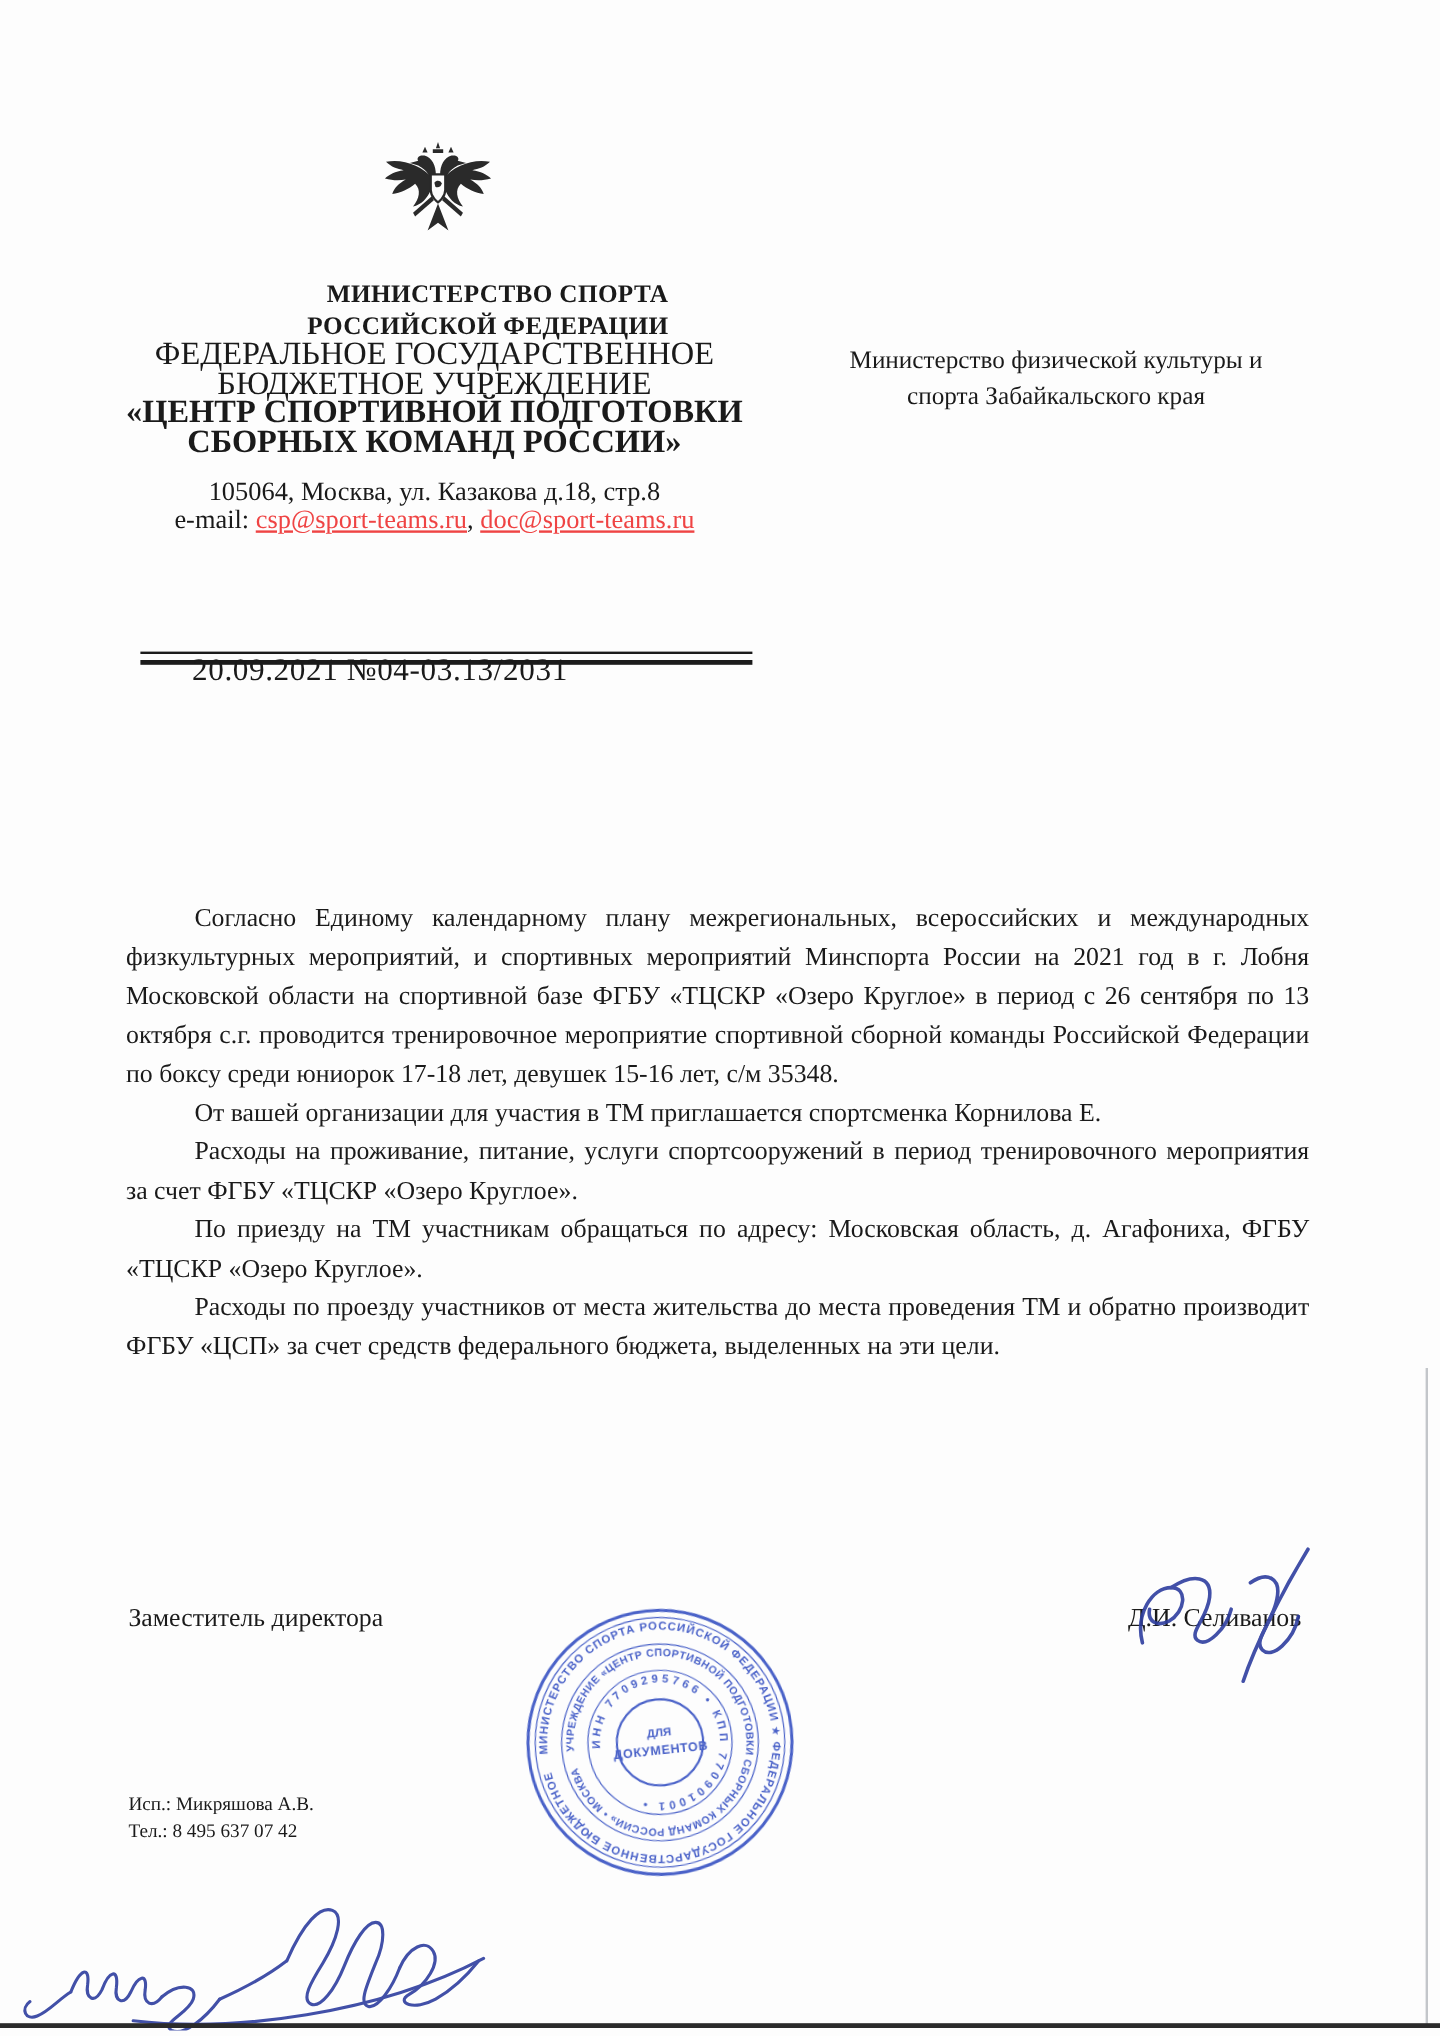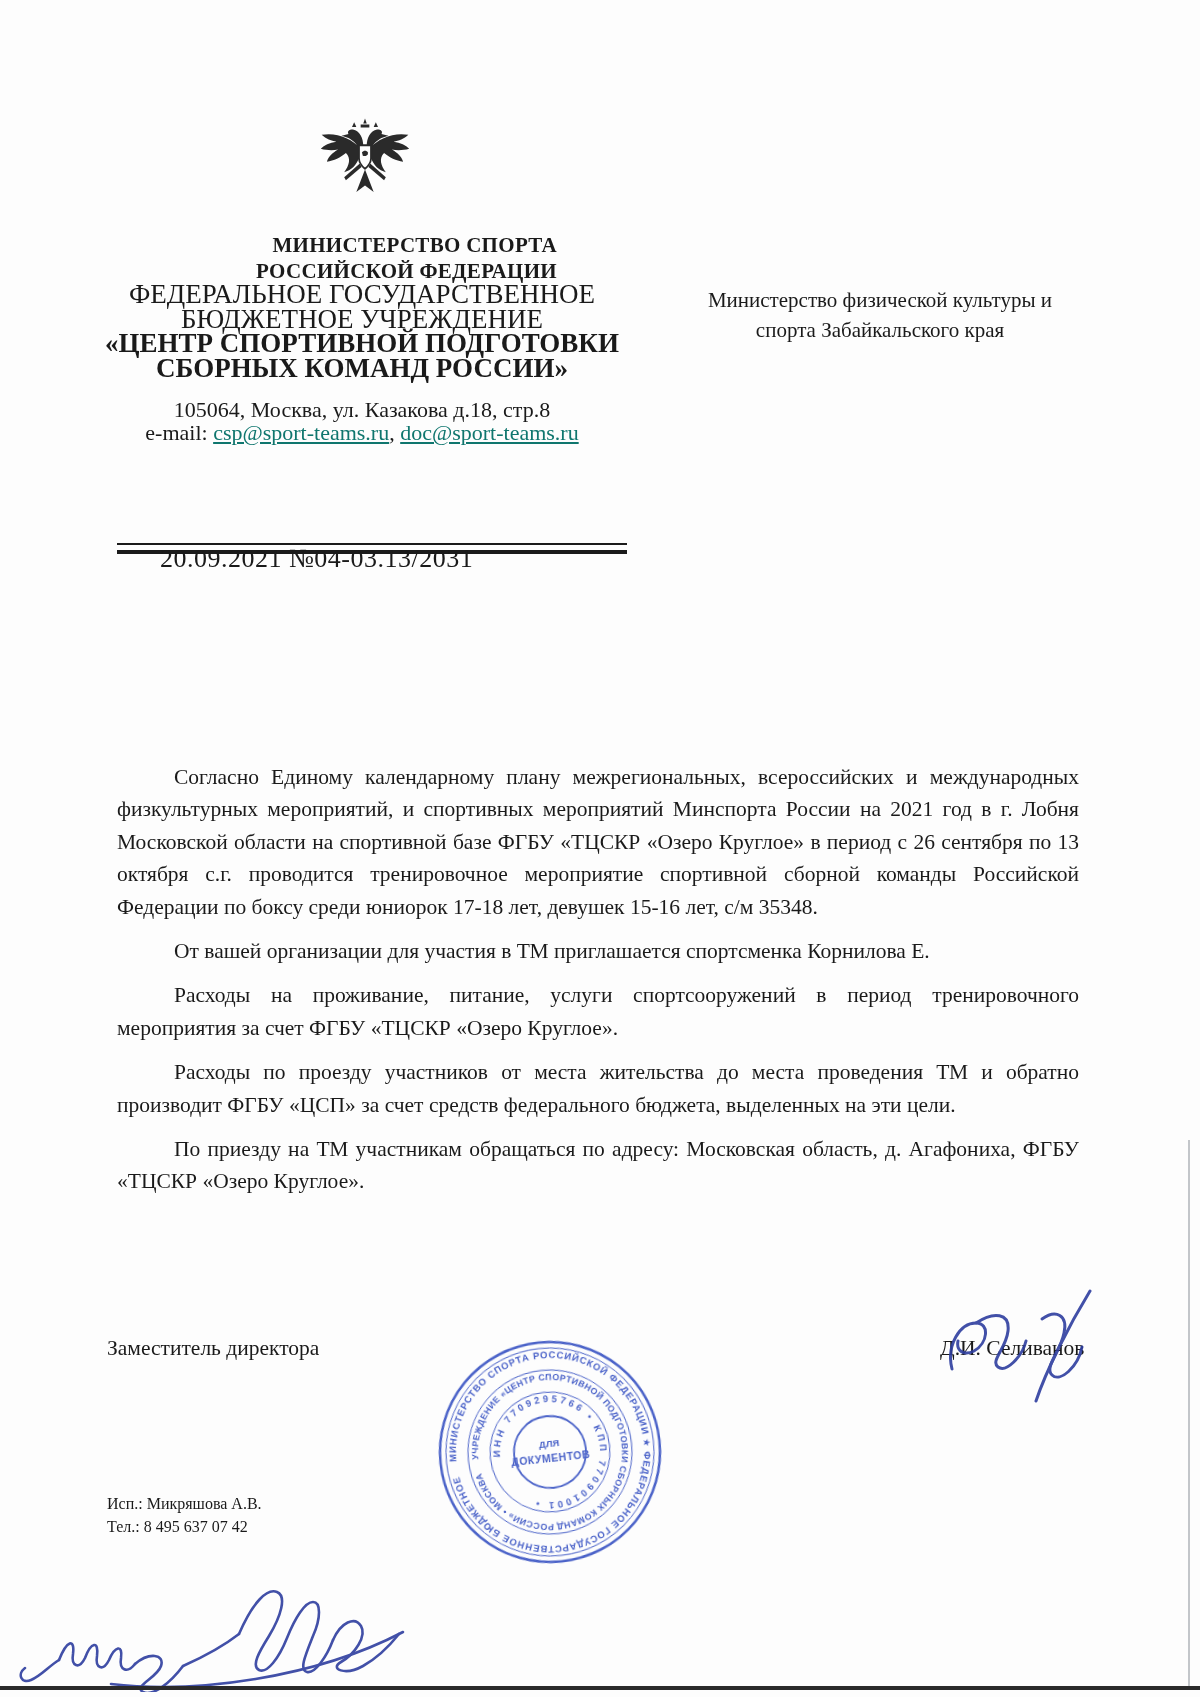--- a/index.html
+++ b/index.html
@@ -15,30 +15,30 @@
   .abs{position:absolute;}
   
   .coat{left:313px;top:110px;width:104px;height:100px;}
   .ministry{left:167px;top:232px;width:390px;text-align:right;
     font-weight:bold;font-size:21px;line-height:26px;letter-spacing:.3px;}
   .org{left:97px;top:282px;width:530px;text-align:center;
     font-size:27px;line-height:24.5px;}
   .org .b{font-weight:bold;}
   .addr{left:97px;top:399px;width:530px;text-align:center;
     font-size:22px;line-height:22.8px;}
-  .addr a{color:#0f766e;text-decoration:underline;}
+  .addr a{color:#ef4444;text-decoration:underline;}
   .rule{left:117px;top:543px;width:510px;height:5px;
     border-top:2px solid #1b1b1b;border-bottom:4px solid #1b1b1b;}
   .docnum{left:160px;top:544px;font-size:26px;
     text-underline-offset:4px;letter-spacing:.5px;}
   .recipient{left:640px;top:285px;width:480px;text-align:center;
     font-size:21px;line-height:30px;}
   
   .bodytext{left:105px;top:749px;width:986px;}
-  .bodytext p{margin:12px;text-indent:57px;text-align:justify;
+  .bodytext p{margin:0;text-indent:57px;text-align:justify;
     font-size:21.5px;line-height:32.4px;}
   
   .sig-position{left:107px;top:1336px;font-size:21.5px;}
   .sig-name{left:940px;top:1336px;font-size:21.5px;}
   
   .stamp{left:435px;top:1337px;width:230px;height:230px;
     transform:rotate(-6deg);filter:blur(.35px);opacity:.92;}
   .stamp text{font-family:"Liberation Sans","DejaVu Sans",sans-serif;
     fill:var(--stamp-blue,#3b55c4);}
   .stamp .ring1{font-size:9.5px;letter-spacing:.8px;font-weight:bold;}
@@ -100,22 +100,22 @@
 
   <div class="abs recipient">
     <div>Министерство физической культуры и</div>
     <div>спорта Забайкальского края</div>
   </div>
 
   <div class="abs bodytext">
     <p>Согласно Единому календарному плану межрегиональных, всероссийских и международных физкультурных мероприятий, и спортивных мероприятий Минспорта России на 2021 год в г. Лобня Московской области на спортивной базе ФГБУ «ТЦСКР «Озеро Круглое» в период с 26 сентября по 13 октября с.г. проводится тренировочное мероприятие спортивной сборной команды Российской Федерации по боксу среди юниорок 17-18 лет, девушек 15-16 лет, с/м 35348.</p>
     <p>От вашей организации для участия в ТМ приглашается спортсменка Корнилова Е.</p>
     <p>Расходы на проживание, питание, услуги спортсооружений в период тренировочного мероприятия за счет ФГБУ «ТЦСКР «Озеро Круглое».</p>
+    <p>По приезду на ТМ участникам обращаться по адресу: Московская область, д. Агафониха, ФГБУ «ТЦСКР «Озеро Круглое».</p>
     <p>Расходы по проезду участников от места жительства до места проведения ТМ и обратно производит ФГБУ «ЦСП» за счет средств федерального бюджета, выделенных на эти цели.</p>
-    <p>По приезду на ТМ участникам обращаться по адресу: Московская область, д. Агафониха, ФГБУ «ТЦСКР «Озеро Круглое».</p>
   </div>
 
   <div class="abs sig-position">Заместитель директора</div>
   <div class="abs sig-name">Д.И. Селиванов</div>
 
   <svg class="abs ink autograph" viewBox="0 0 220 135" aria-hidden="true">
     <path d="M 22,86 C 16,62 30,40 46,40 C 60,40 58,60 44,68 C 34,73 26,68 28,58"></path>
     <path d="M 46,40 C 64,28 80,30 78,48 C 76,66 60,78 68,84 C 76,90 92,74 96,58"></path>
     <path d="M 160,8 C 138,44 116,88 106,118"></path>
     <path d="M 112,36 C 126,26 138,32 134,50 C 130,70 114,84 122,92 C 130,100 148,84 152,64"></path>

